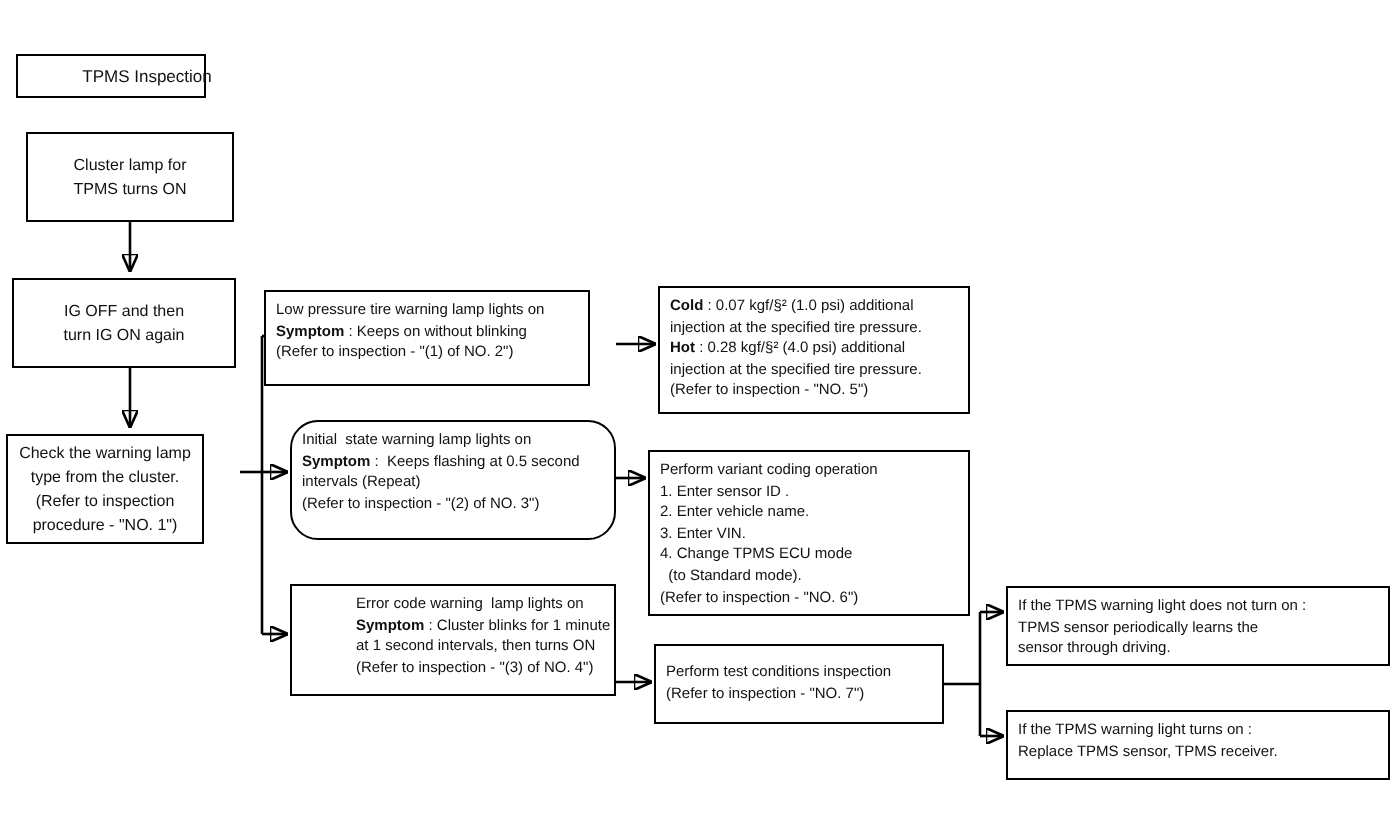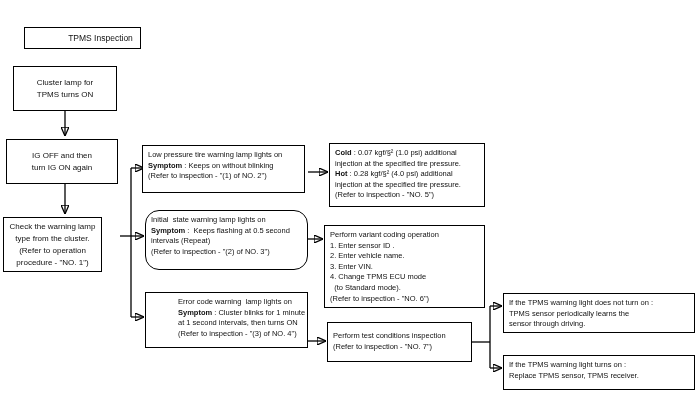--- a/index.html
+++ b/index.html
@@ -66,42 +66,42 @@
     <path d="M131 317 L144 317" marker-end="url(#arrow)"></path>
     <path d="M308 172 L328 172" marker-end="url(#arrow)"></path>
     <path d="M308 239 L323 239" marker-end="url(#arrow)"></path>
     <path d="M308 341 L326 341" marker-end="url(#arrow)"></path>
     <path d="M472 342 L490 342"></path>
     <path d="M490 306 L490 368"></path>
     <path d="M490 306 L502 306" marker-end="url(#arrow)"></path>
     <path d="M490 368 L502 368" marker-end="url(#arrow)"></path>
   </svg>
 
-  <div class="node title-node" style="left:24px;top:27px;width:117px;height:22px;padding-left:36px;">
+  <div class="node title-node" style="left:8px;top:27px;width:95px;height:22px;padding-left:36px;">
       <div class="line">TPMS Inspection</div>
     </div>
 
   <div class="node centered" style="left:13px;top:66px;width:104px;height:45px;">
       <div class="line">Cluster lamp for</div>
       <div class="line">TPMS turns ON</div>
     </div>
 
   <div class="node centered" style="left:6px;top:139px;width:112px;height:45px;">
       <div class="line">IG OFF and then</div>
       <div class="line">turn IG ON again</div>
     </div>
 
   <div class="node centered" style="left:3px;top:217px;width:99px;height:55px;">
       <div class="line">Check the warning lamp</div>
       <div class="line">type from the cluster.</div>
-      <div class="line">(Refer to operation</div>
+      <div class="line">(Refer to inspection</div>
       <div class="line">procedure - "NO. 1")</div>
     </div>
 
-  <div class="node" style="left:142px;top:145px;width:163px;height:48px;">
+  <div class="node" style="left:132px;top:145px;width:163px;height:48px;">
       <div class="line">Low pressure tire warning lamp lights on</div>
       <div class="line"><b>Symptom</b> : Keeps on without blinking</div>
       <div class="line">(Refer to inspection - "(1) of NO. 2")</div>
     </div>
 
   <div class="node" style="left:145px;top:210px;width:163px;height:60px;border-radius:14px;">
       <div class="line">Initial  state warning lamp lights on</div>
       <div class="line"><b>Symptom</b> :  Keeps flashing at 0.5 second</div>
       <div class="line">intervals (Repeat)</div>
       <div class="line">(Refer to inspection - "(2) of NO. 3")</div>

